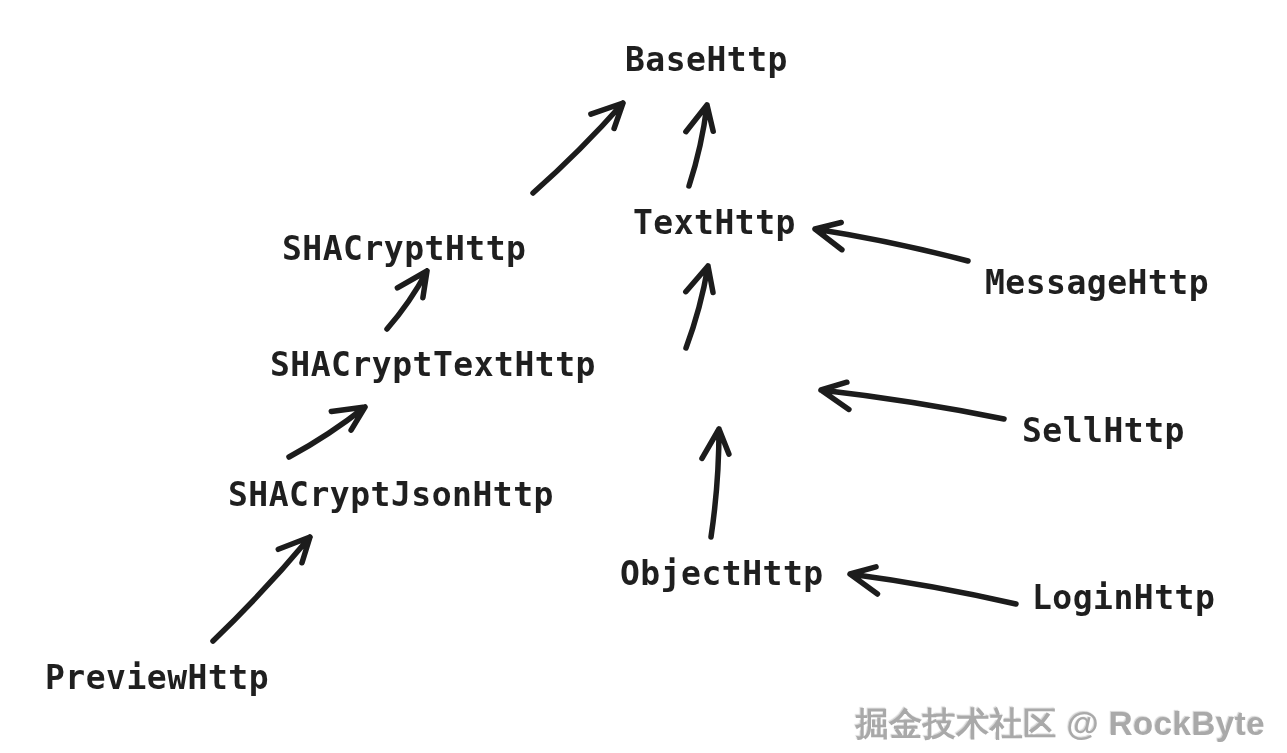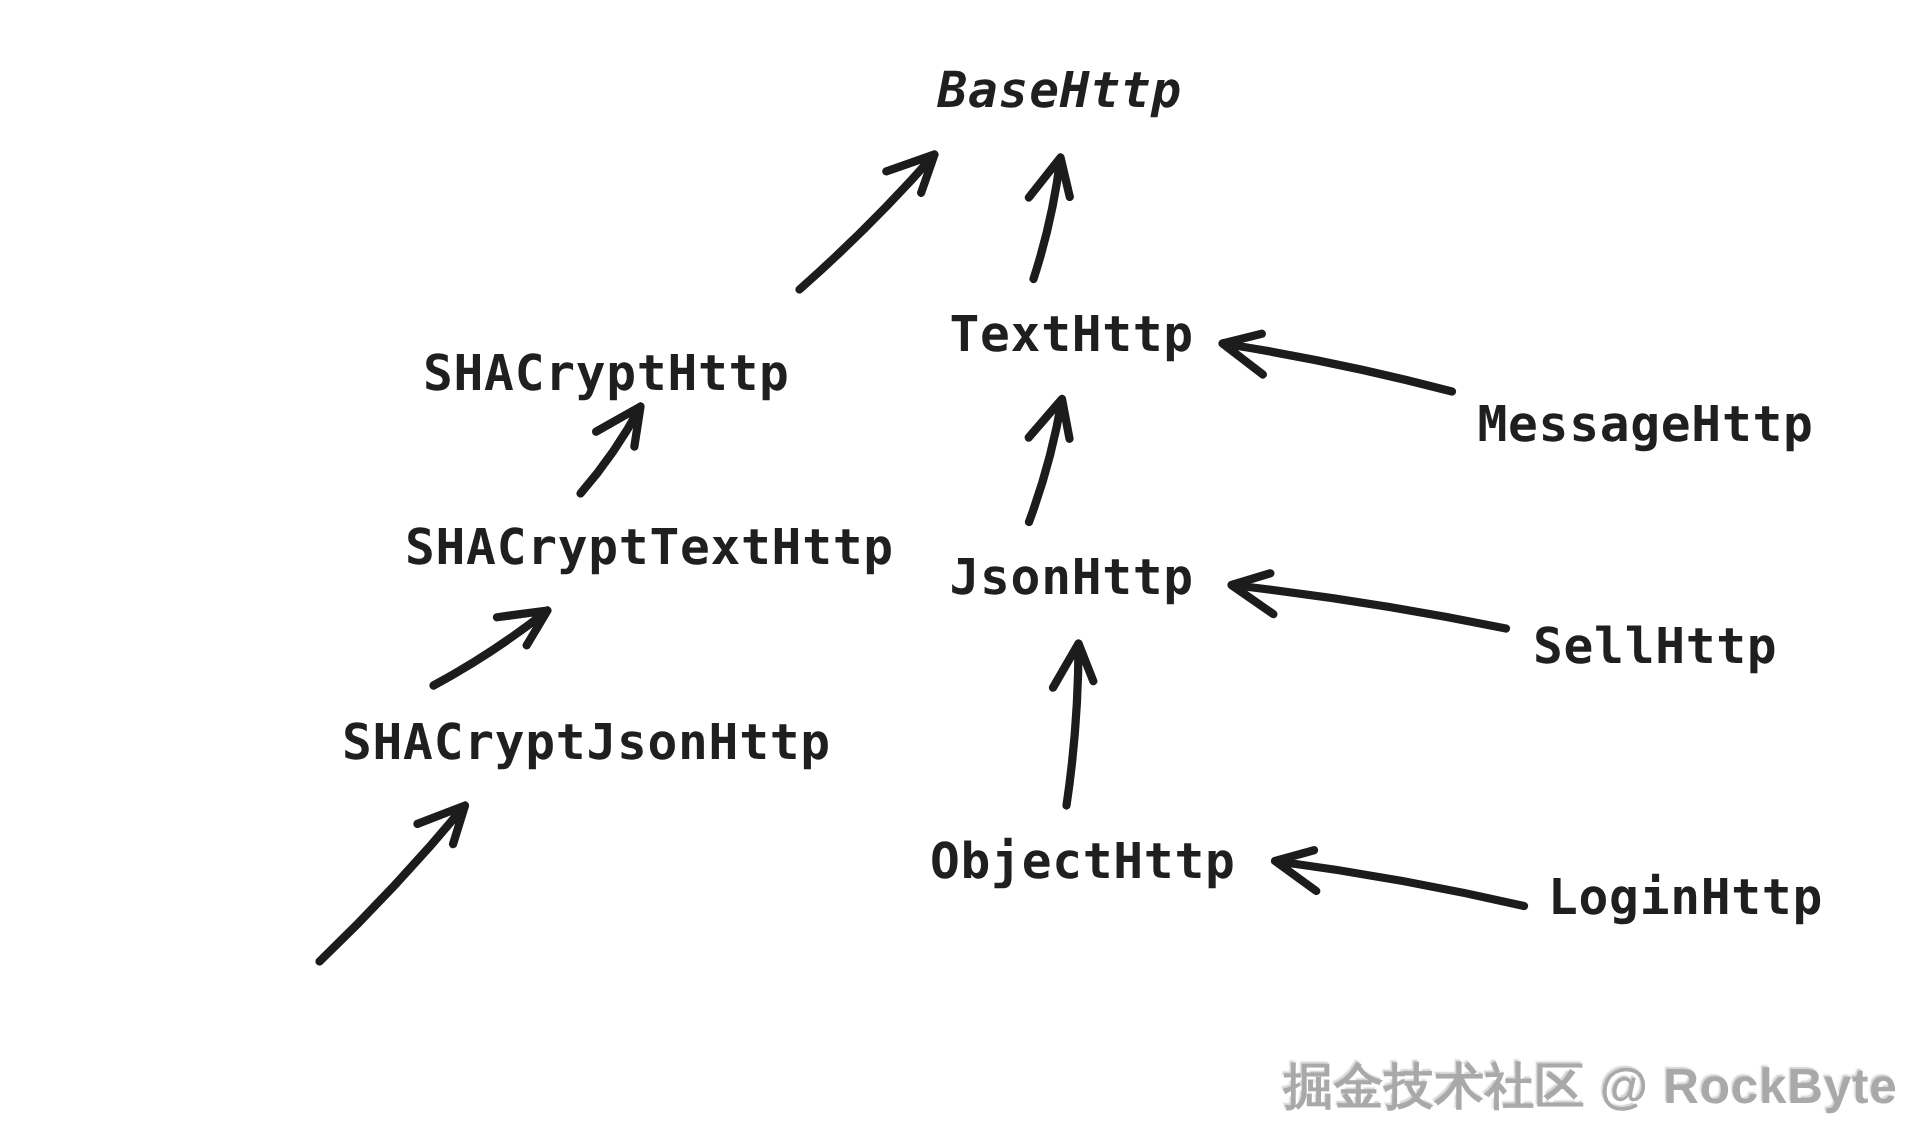--- a/index.html
+++ b/index.html
@@ -26,21 +26,21 @@
   .class-node {
     position: absolute;
     font-family: "DejaVu Sans Mono", monospace;
     font-weight: 600;
     font-size: 33px;
     line-height: 40px;
     letter-spacing: 0.5px;
     color: #1f1f1f;
     white-space: nowrap;
   }
-  #node-basehttp        { left: 625px;  top: 40px; font-style: italic;  }
+  #node-basehttp        { left: 625px;  top: 40px;  }
   #node-shacrypthttp    { left: 282px;  top: 207px; margin-top: 22px; }
   #node-texthttp        { left: 633px;  top: 203px; text-align: center; }
   #node-messagehttp     { left: 985px;  top: 263px; }
   #node-shacrypttexthttp{ left: 270px;  top: 345px; }
   #node-jsonhttp        { left: 633px;  top: 365px; }
   #node-sellhttp        { left: 1022px; top: 411px; }
   #node-shacryptjsonhttp{ left: 228px;  top: 475px; }
   #node-objecthttp      { left: 620px;  top: 554px; text-align: center; }
   #node-loginhttp       { left: 1032px; top: 578px; }
   #node-previewhttp     { left: 45px;   top: 658px; }
@@ -79,26 +79,26 @@
   <div class="class-node" id="node-basehttp">BaseHttp</div>
 
   <div class="class-node" id="node-shacrypthttp">SHACryptHttp</div>
 
   <div class="class-node" id="node-texthttp">TextHttp</div>
 
   <div class="class-node" id="node-messagehttp">MessageHttp</div>
 
   <div class="class-node" id="node-shacrypttexthttp">SHACryptTextHttp</div>
 
-  <div class="class-node" id="node-jsonhttp">JsonHttp</div>
 
   <div class="class-node" id="node-sellhttp">SellHttp</div>
 
   <div class="class-node" id="node-shacryptjsonhttp">SHACryptJsonHttp</div>
 
   <div class="class-node" id="node-objecthttp">ObjectHttp</div>
 
   <div class="class-node" id="node-loginhttp">LoginHttp</div>
 
+  <div class="class-node" id="node-previewhttp">PreviewHttp</div>
 
   <div class="watermark">掘金技术社区 @ RockByte</div>
 
 </div>
 
 </body></html>

